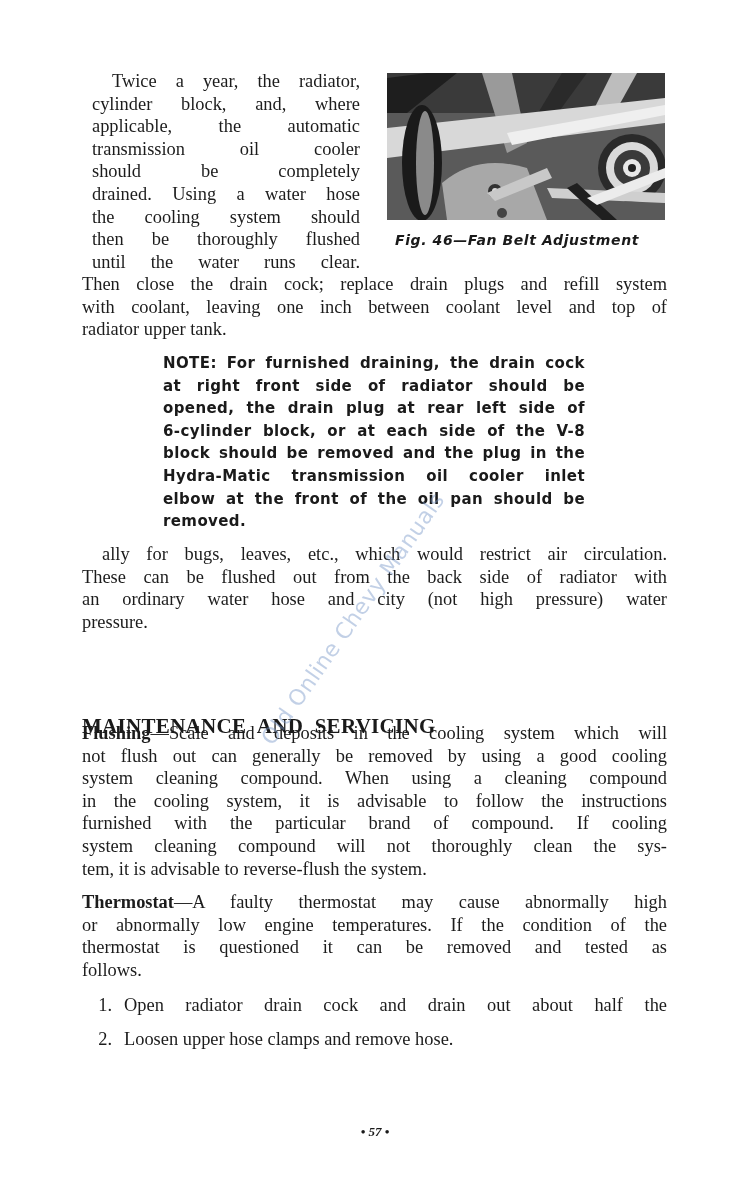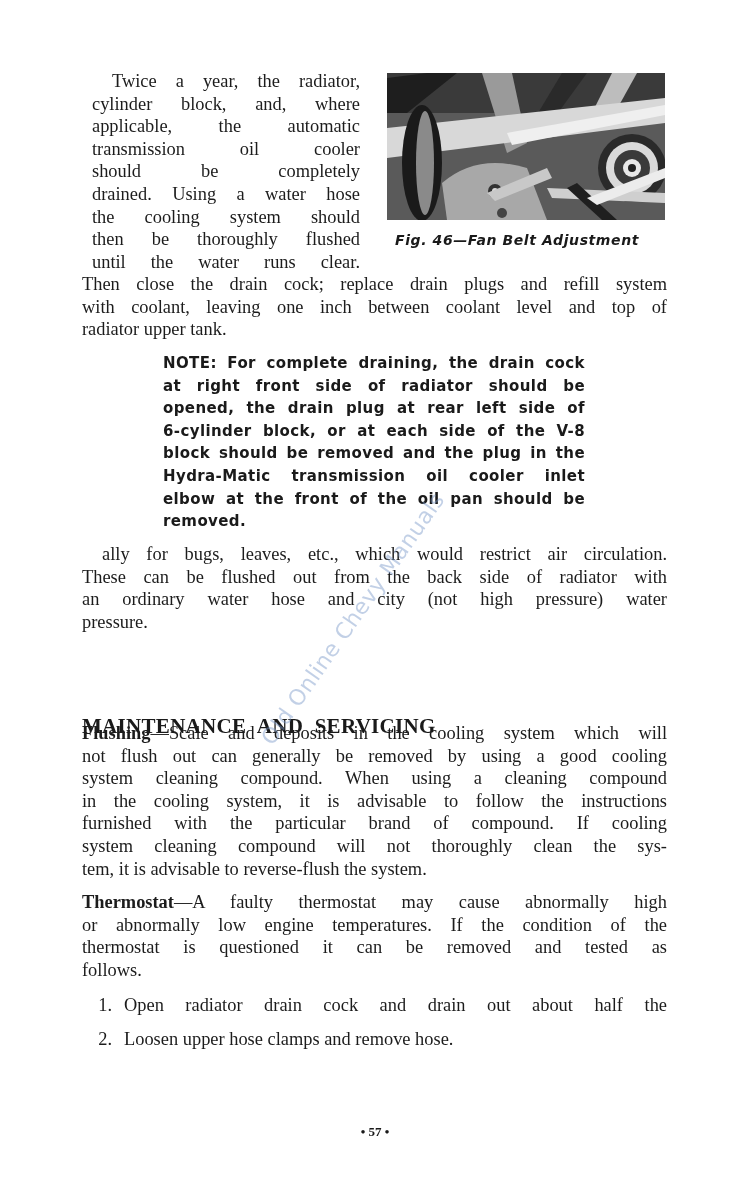--- a/index.html
+++ b/index.html
@@ -143,20 +143,21 @@
     #page-number {
       position: absolute;
       left: 0;
       width: 750px;
       top: 1124px;
       text-align: center;
       font-family: "Liberation Serif", "DejaVu Serif", serif;
       font-weight: bold;
       font-size: 13px;
       color: #1a1a1a;
+      font-style: italic;
     }
 
     #watermark {
       position: absolute;
       left: 150px;
       top: 590px;
       font-family: "DejaVu Sans", "Liberation Sans", sans-serif;
       font-size: 22px;
       color: rgba(120, 150, 200, 0.45);
       transform: rotate(-55deg);
@@ -218,21 +219,21 @@
       <circle cx="245" cy="95" r="4" fill="#222"></circle>
 
       <polygon points="160,115 278,120 278,130 165,125" fill="#cfcfcf"></polygon>
       <polygon points="190,110 230,147 215,147 180,115" fill="#1f1f1f"></polygon>
       <polygon points="200,125 278,95 278,105 210,132" fill="#ececec"></polygon>
     </svg>
   </div>
   <div id="figure-caption">Fig. 46—Fan Belt Adjustment</div>
 
   <div id="note">
-    <span class="jline">NOTE: For complete draining, the drain cock</span>
+    <span class="jline">NOTE: For furnished draining, the drain cock</span>
     <span class="jline">at right front side of radiator should be</span>
     <span class="jline">opened, the drain plug at rear left side of</span>
     <span class="jline">6-cylinder block, or at each side of the V-8</span>
     <span class="jline">block should be removed and the plug in the</span>
     <span class="jline">Hydra-Matic transmission oil cooler inlet</span>
     <span class="jline">elbow at the front of the oil pan should be</span>
     <span class="line">removed.</span>
   </div>
 
   <div id="core" class="serif">

